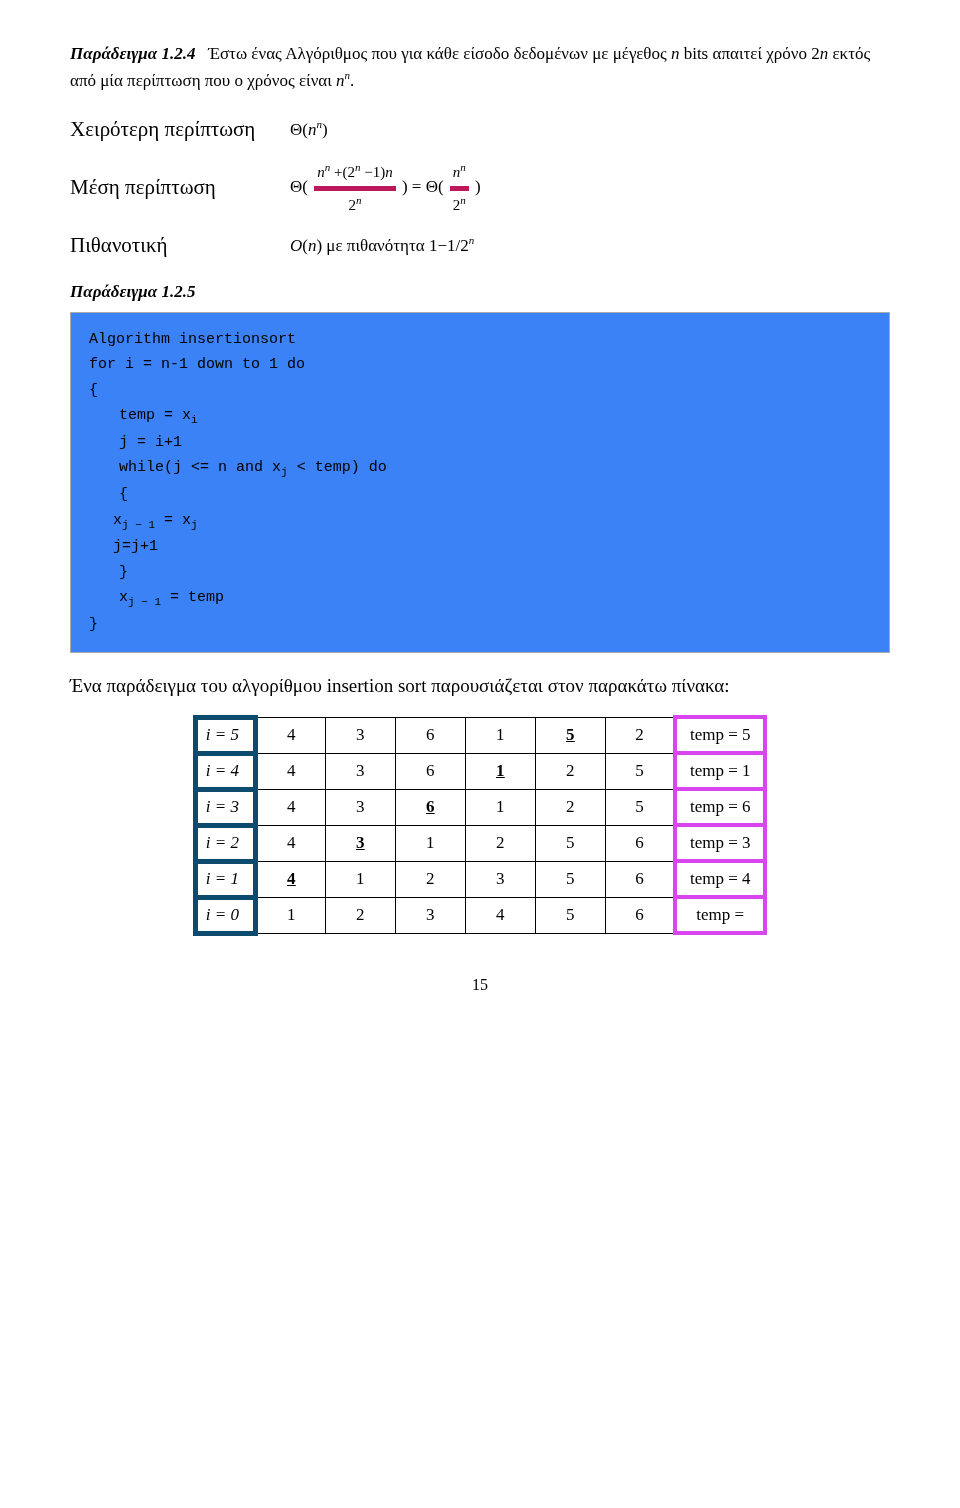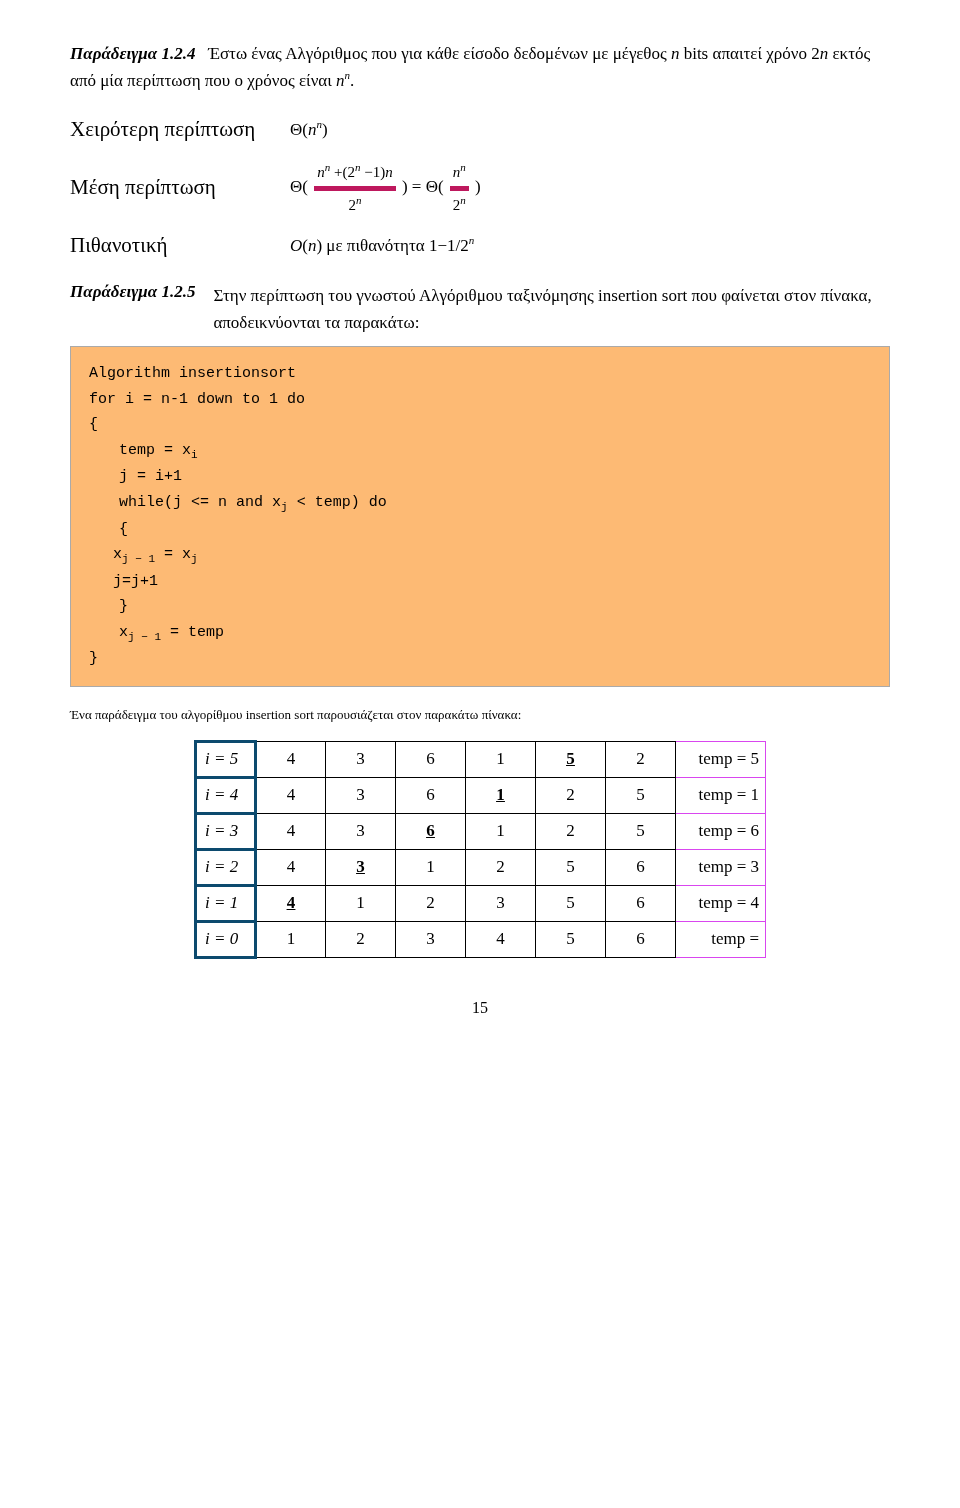--- a/index.html
+++ b/index.html
@@ -67,33 +67,33 @@
       font-weight: bold;
       white-space: nowrap;
     }
     .example-text {
       font-size: 17px;
       line-height: 1.6;
     }
 
     .code-box {
       border: 1px solid #aaa;
-      background: #fdba74;
+      background: #3b82f6;
       padding: 14px 18px 14px 18px;
       font-family: "Courier New", Courier, monospace;
       font-size: 15px;
       margin: 10px 0 18px 0;
       line-height: 1.7;
     }
     .code-box .indent1 { margin-left: 30px; }
     .code-box .indent2 { margin-left: 24px; }
 
     .after-code {
       margin: 10px 0 14px 0;
-      font-size: 13px;
+      font-size: 19px;
       line-height: 1.6;
     }
 
     .sort-table {
       border-collapse: collapse;
       margin: 0 auto;
       font-size: 17px;
     }
     .sort-table td {
       border: 1px solid #000;
@@ -101,29 +101,29 @@
       height: 36px;
       text-align: center;
       vertical-align: middle;
       padding: 4px 6px;
     }
     .sort-table td.underlined {
       text-decoration: underline;
       font-weight: bold;
     }
     .sort-table td.label-cell {
-      border: 3px solid #0c4a6e;
+      border: 5px solid #0c4a6e;
       text-align: left;
       padding-left: 8px;
       width: 60px;
       font-style: italic;
     }
     .sort-table td.temp-cell {
-      border: 1px solid #d946ef;
-      text-align: right;
+      border: 4px solid #d946ef;
+      text-align: center;
       width: 90px;
     }
 
     .page-number {
       text-align: center;
       margin-top: 40px;
       font-size: 16px;
     }
   </style>
 </head>
@@ -164,21 +164,20 @@
     <div class="complexity-label">Πιθανοτική</div>
     <div class="complexity-formula">
       <em>O</em>(<em>n</em>) με πιθανότητα 1−1/2<sup><em>n</em></sup>
     </div>
   </div>
 
 </div>
 
 <div class="example-heading-line">
   <span class="example-label">Παράδειγμα 1.2.5</span>
-  <span class="example-text">Στην περίπτωση του γνωστού Αλγόριθμου ταξινόμησης insertion sort που φαίνεται στον πίνακα, αποδεικνύονται τα παρακάτω:</span>
 </div>
 
 <div class="code-box">
   <div>Algorithm insertionsort</div>
   <div>for i = n-1 down to 1 do</div>
   <div>{</div>
   <div class="indent1">temp = x<sub>i</sub></div>
   <div class="indent1">j = i+1</div>
   <div class="indent1">while(j &lt;= n and x<sub>j</sub> &lt; temp) do</div>
   <div class="indent1">{</div>

